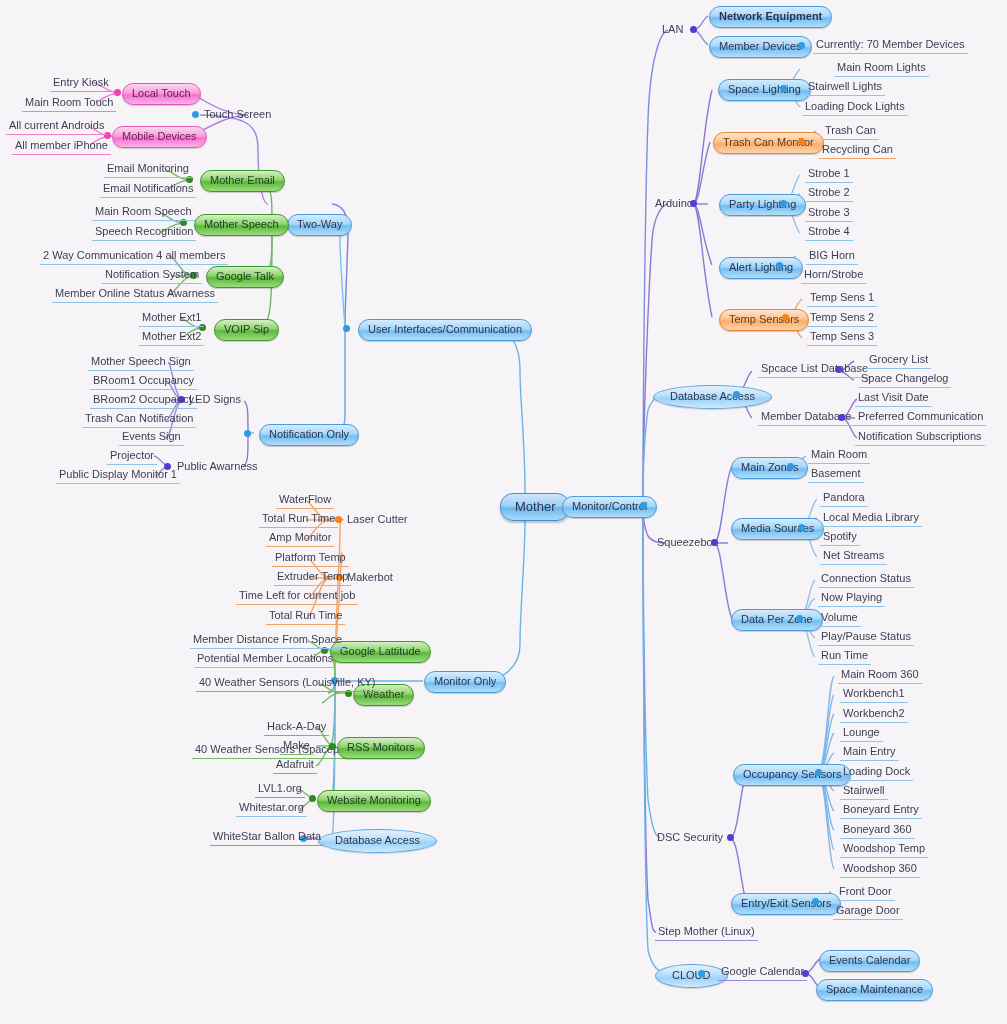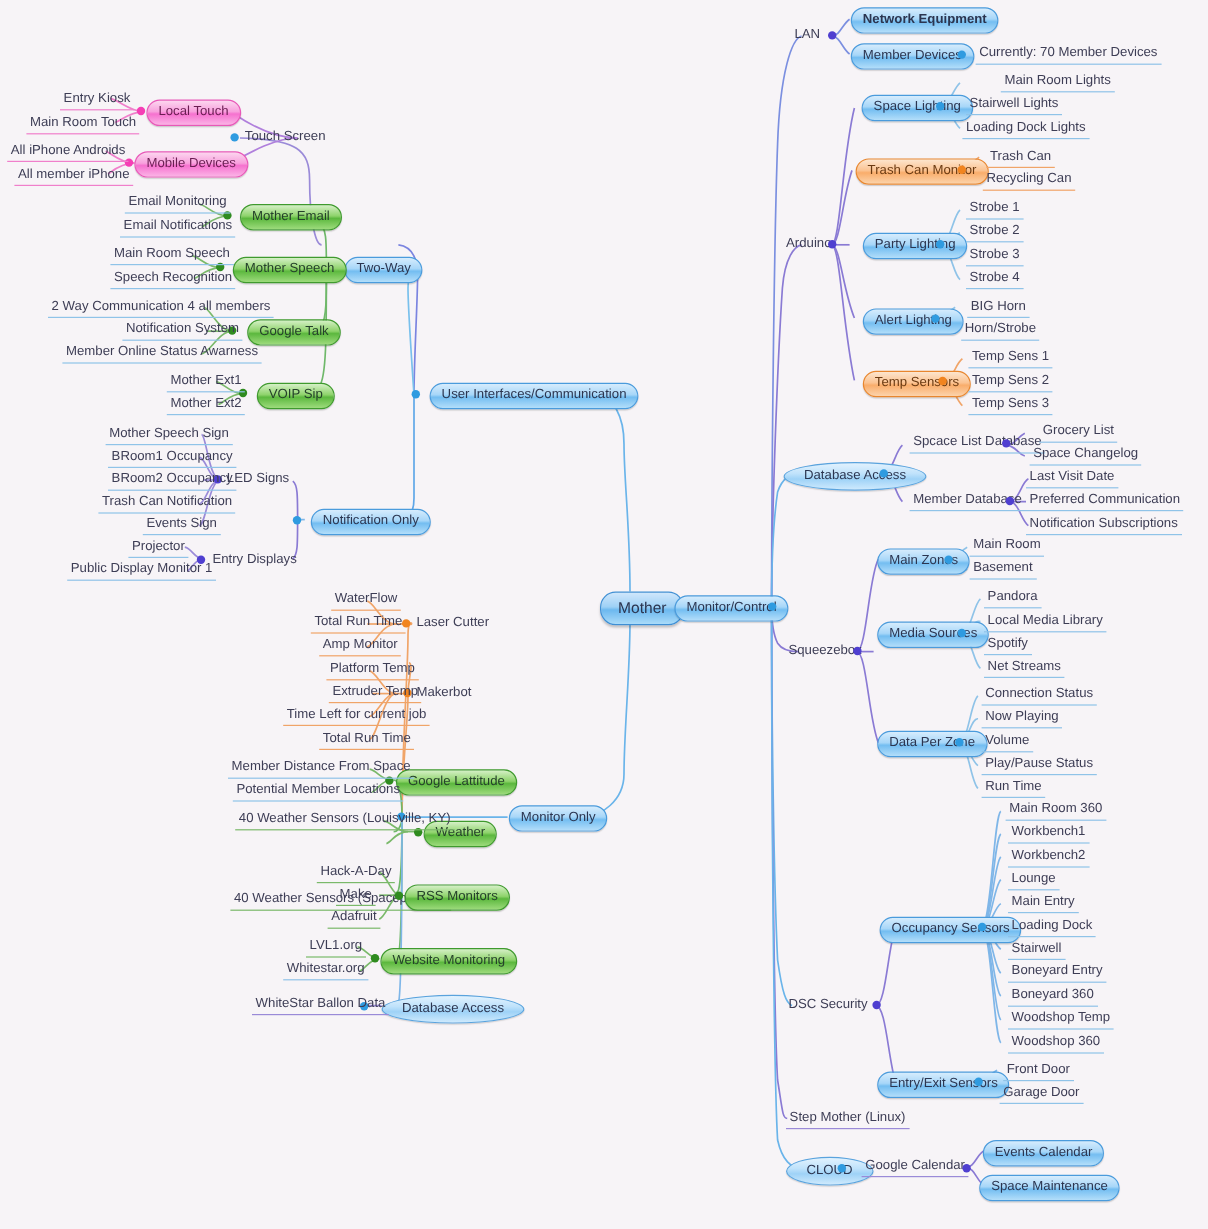--- a/index.html
+++ b/index.html
@@ -284,21 +284,21 @@
 <div class="node plain" style="left:204px;top:109px;">Touch Screen</div>
 <div class="dot blue" style="left:192px;top:111px;"></div>
 
 <div class="node pill pink" style="left:122px;top:83px;">Local Touch</div>
 <div class="dot pink" style="left:114px;top:89px;"></div>
 <div class="node leaf u-pink" style="left:50px;top:77px;">Entry Kiosk</div>
 <div class="node leaf u-pink" style="left:22px;top:97px;">Main Room Touch</div>
 
 <div class="node pill pink" style="left:112px;top:126px;">Mobile Devices</div>
 <div class="dot pink" style="left:104px;top:132px;"></div>
-<div class="node leaf u-pink" style="left:6px;top:120px;">All iPhone Androids</div>
+<div class="node leaf u-pink" style="left:6px;top:120px;">All current Androids</div>
 <div class="node leaf u-pink" style="left:12px;top:140px;">All member iPhone</div>
 
 <div class="node pill blue" style="left:287px;top:214px;">Two-Way</div>
 <div class="dot blue" style="left:268px;top:219px;"></div>
 
 <div class="node pill green" style="left:200px;top:170px;">Mother Email</div>
 <div class="dot green" style="left:186px;top:176px;"></div>
 <div class="node leaf u-blue" style="left:104px;top:163px;">Email Monitoring</div>
 <div class="node leaf u-blue" style="left:100px;top:183px;">Email Notifications</div>
 
@@ -322,21 +322,21 @@
 <div class="dot blue" style="left:244px;top:430px;"></div>
 
 <div class="node plain" style="left:189px;top:394px;">LED Signs</div>
 <div class="dot purple" style="left:178px;top:396px;"></div>
 <div class="node leaf u-blue" style="left:88px;top:356px;">Mother Speech Sign</div>
 <div class="node leaf u-blue" style="left:90px;top:375px;">BRoom1 Occupancy</div>
 <div class="node leaf u-blue" style="left:90px;top:394px;">BRoom2 Occupancy</div>
 <div class="node leaf u-blue" style="left:82px;top:413px;">Trash Can Notification</div>
 <div class="node leaf u-blue" style="left:119px;top:431px;">Events Sign</div>
 
-<div class="node plain" style="left:177px;top:461px;">Entry Displays</div>
+<div class="node plain" style="left:177px;top:461px;">Public Awarness</div>
 <div class="dot purple" style="left:164px;top:463px;"></div>
 <div class="node leaf u-blue" style="left:107px;top:450px;">Projector</div>
 <div class="node leaf u-blue" style="left:56px;top:469px;">Public Display Monitor 1</div>
 
 <div class="node pill blue" style="left:424px;top:671px;">Monitor Only</div>
 <div class="dot blue" style="left:331px;top:677px;"></div>
 
 <div class="node plain" style="left:347px;top:514px;">Laser Cutter</div>
 <div class="dot orange" style="left:335px;top:516px;"></div>
 <div class="node leaf u-orange" style="left:276px;top:494px;">WaterFlow</div>

